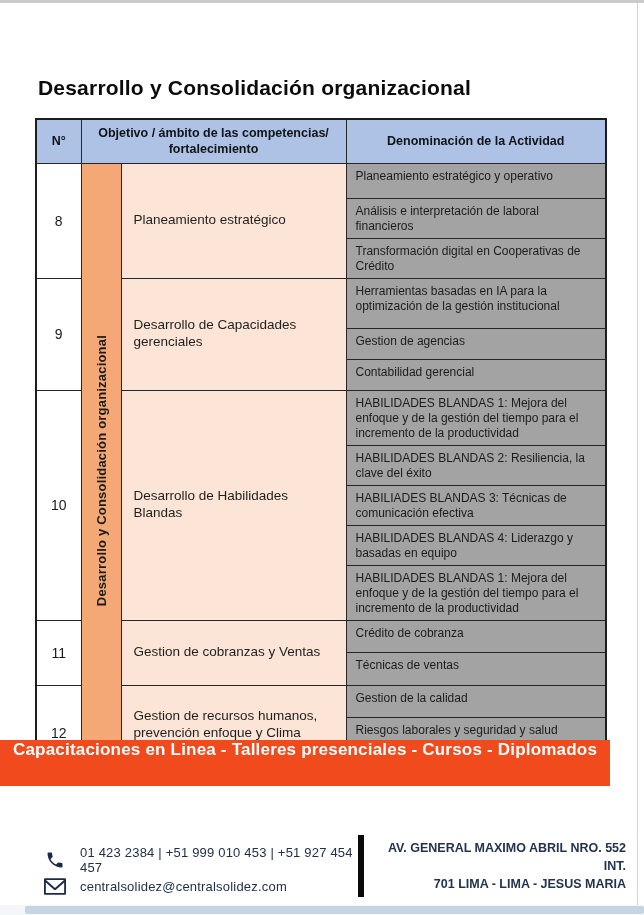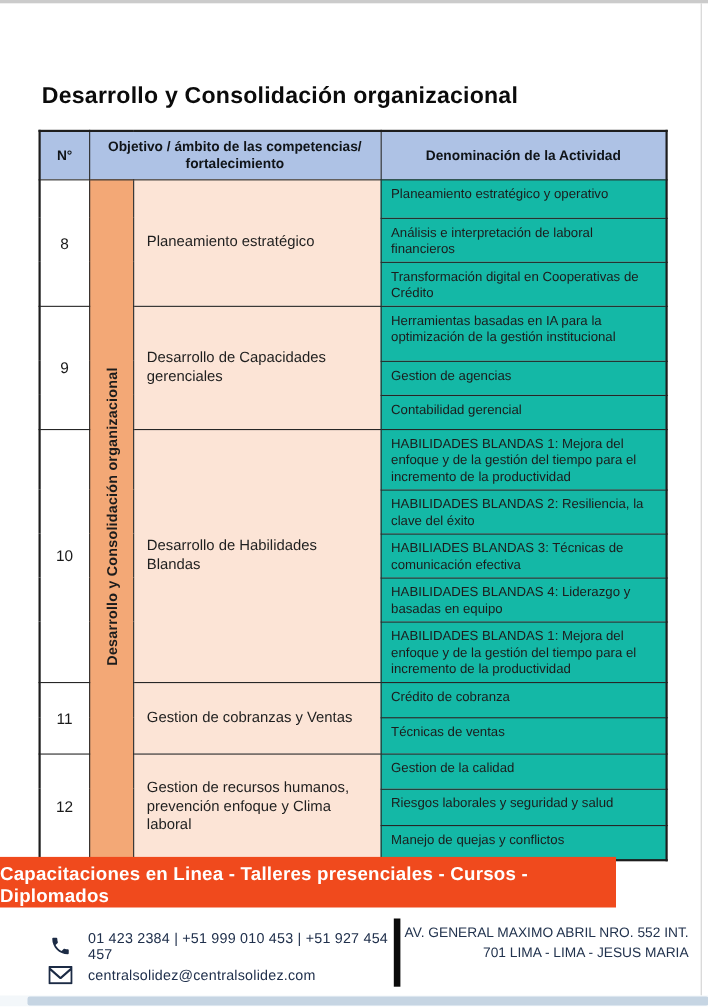--- a/index.html
+++ b/index.html
@@ -62,38 +62,38 @@
     white-space: nowrap;
     letter-spacing: 0.2px;
   }
   td.cell-obj {
     background: #fce4d6;
     vertical-align: middle;
     font-size: 13.5px; color: #1f1f1f;
     padding: 4px 10px 4px 12px; line-height: 1.25; margin-top: 12px;
   }
   td.cell-act {
-    background: #14b8a6;
+    background: #a3a3a3;
     vertical-align: top;
     font-size: 12px; color: #1c1c1c;
     padding: 5px 20px 4px 9px; line-height: 15px;
   }
   tr.h35 { height: 35px; }
   tr.h50 { height: 50px; }
   tr.h52 { height: 52px; }
   tr.h48 { height: 46px; }
   tr.h33 { height: 33px; }
   tr.h32 { height: 32px; }
   tr.h31 { height: 31px; }
   
   .banner {
-    position: absolute; top: 779px; left: 0;
-    width: 560px; height: 46px;
+    position: absolute; top: 740px; left: 0;
+    width: 610px; height: 46px;
     background: #f04a1d;
-    display: flex; align-items: flex-end; justify-content: center;
+    display: flex; align-items: flex-start; justify-content: center;
   }
   .banner-text {
     color: #ffffff; font-size: 17px; font-weight: bold;
     letter-spacing: 0.2px;
   }
   
   .footer {
     position: absolute; top: 825px; left: 0;
     width: 644px; height: 80px;
     display: flex;
@@ -110,21 +110,21 @@
     margin-top: 10px; flex: 0 0 6px;
   }
   .footer-right {
     flex: 1; padding: 14px 18px 0 0;
     text-align: right;
   }
   .footer-website {
     font-size: 15px; font-weight: bold; color: #1c2b45;
     margin-right: 27px; margin-bottom: 6px;
   }
-  .footer-address { font-size: 12.5px; color: #22334e; line-height: 1.45; }
+  .footer-address { font-size: 12.5px; color: #22334e; line-height: 1.45; font-weight: bold; }
   
   .hscrollbar {
     position: absolute; bottom: 0; left: 0; width: 644px; height: 10px;
     background: #f3f7fa;
   }
   .hscrollbar-thumb {
     position: absolute; left: 25px; top: 1px; height: 8px; width: 619px;
     background: #c6d5e3; border-radius: 2px;
   }
 </style>

